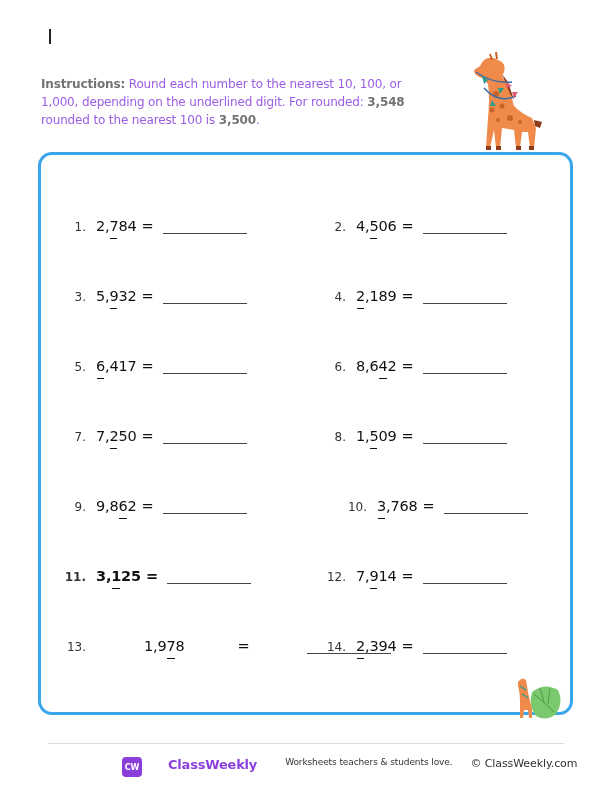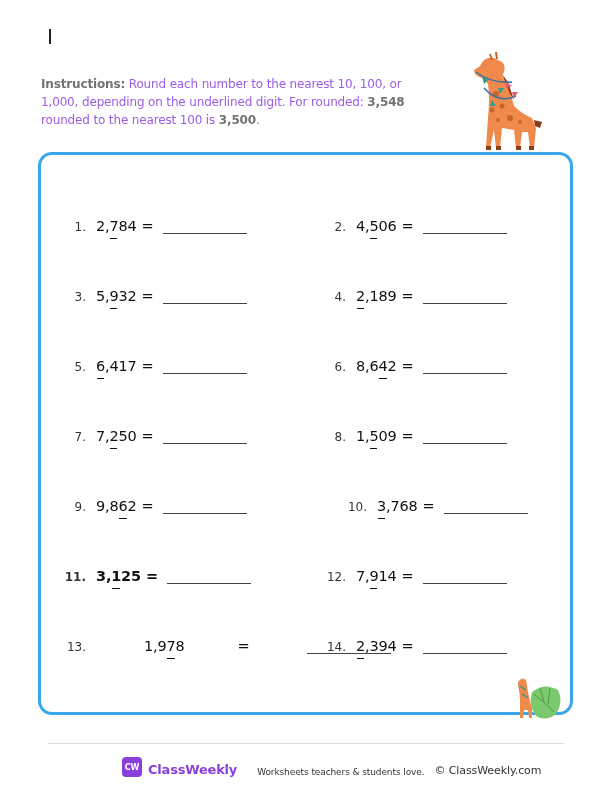--- a/index.html
+++ b/index.html
@@ -16,24 +16,24 @@
          border: 3px solid #3aa6ec; border-radius: 14px; box-sizing: border-box; }
   .problem { position: absolute; display: flex; align-items: baseline; height: 24px; }
   .num { font-size: 12px; color: #333; text-align: right; width: 24px; margin-right: 10px; }
   .val { font-size: 14.5px; color: #111; letter-spacing: -0.2px; }
   .val .u { position: relative; display: inline-block; }
   .val .u::after { content: ""; position: absolute; left: 1px; right: 1px; bottom: -5px; height: 1.5px; background: #111; }
   .eq { font-size: 14.5px; margin-left: 5px; color: #111; }
   .blank { display: inline-block; width: 84px; border-bottom: 1.5px solid #444; margin-left: 9px; height: 14px; position: relative; top: 3px; }
   .mini { position: absolute; left: 510px; top: 672px; width: 55px; height: 50px; }
   .footer-line { position: absolute; left: 48px; top: 743px; width: 516px; height: 1px; background: #ddd; }
-  .footer { position: absolute; left: 122px; top: 757px; display: flex; align-items: flex-end; white-space: nowrap; }
+  .footer { position: absolute; left: 122px; top: 757px; display: flex; align-items: flex-start; white-space: nowrap; gap: 8px; }
   .logo-box { width: 20px; height: 20px; background: #8a3fdb; border-radius: 4px; color: #fff; font-size: 8px; font-weight: bold;
               display: flex; align-items: center; justify-content: center; }
-  .brand { font-size: 13px; font-weight: bold; color: #8a3fdb; margin-left: 6px; letter-spacing: -0.2px; }
+  .brand { font-size: 13px; font-weight: bold; color: #8a3fdb; margin-left: 18px; letter-spacing: -0.2px; }
   .tagline { font-size: 9px; color: #333; margin-left: 20px; letter-spacing: -0.1px; }
   .copy { font-size: 11px; color: #333; margin-left: 10px; letter-spacing: -0.1px; }
 </style>
 </head>
 <body>
 
 <div class="header">
   <span class="sep"></span>
 </div>
 

